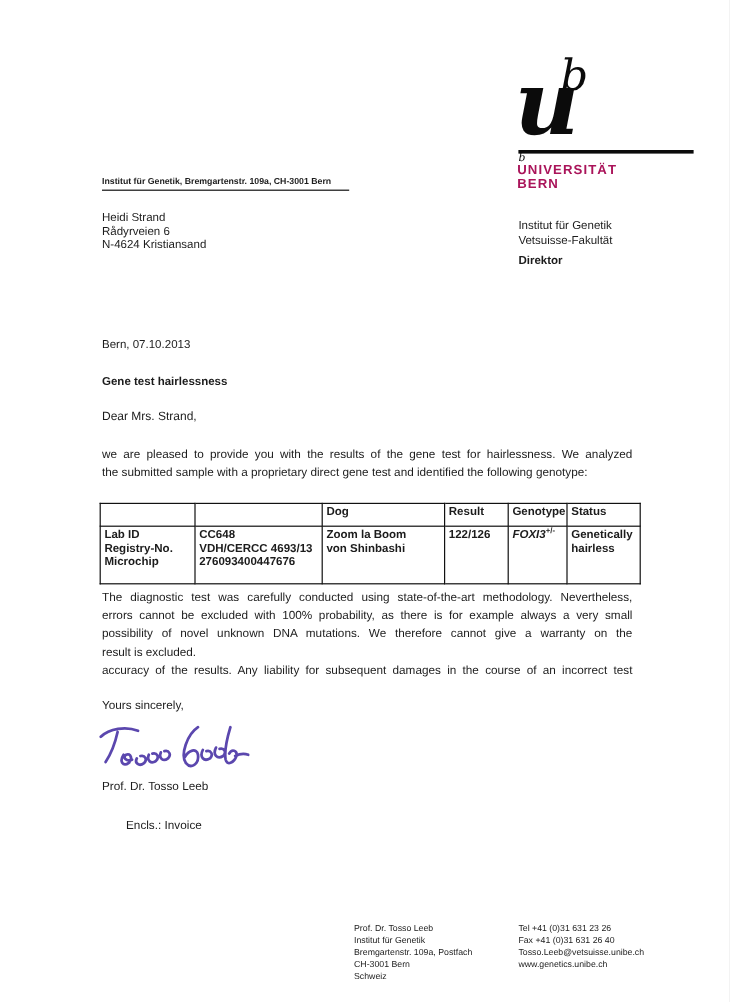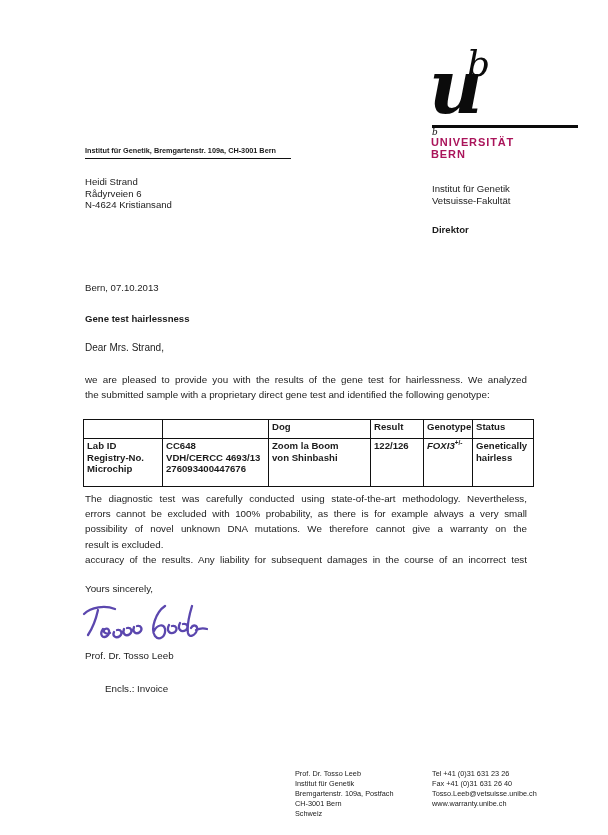--- a/index.html
+++ b/index.html
@@ -11,21 +11,21 @@
   
   .logo-u{left:429px;top:50px;font-family:"DejaVu Serif",serif;font-style:italic;font-weight:bold;font-size:74px;line-height:1;color:#0b0b0b;}
   .logo-b{left:467px;top:46px;font-family:"DejaVu Serif",serif;font-style:italic;font-weight:normal;font-size:36px;line-height:1;color:#0b0b0b;}
   .logo-rule{left:432px;top:125px;width:146px;height:3px;background:#0b0b0b;}
   .logo-small-b{left:432px;top:128px;font-family:"DejaVu Serif",serif;font-style:italic;font-size:9px;line-height:1;color:#0b0b0b;}
   .uni-name{left:431px;top:137px;font-size:11px;font-weight:bold;letter-spacing:0.9px;line-height:11.5px;}
   
   .sender-line{left:85px;top:146px;width:206px;font-size:7.3px;font-weight:bold;padding-bottom:3px;border-bottom:1px solid #111;}
   .recipient{left:85px;top:176px;font-size:9.6px;line-height:11.5px;}
   .inst-right{left:432px;top:183px;font-size:9.6px;line-height:11.5px;}
-  .direktor{left:432px;top:224px;font-size:9.6px;font-weight:bold;}
+  .direktor{left:432px;top:212px;font-size:9.6px;font-weight:bold;}
   
   .date-line{left:85px;top:282px;font-size:9.6px;}
   .subject{left:85px;top:313px;font-size:9.6px;font-weight:bold;}
   .salutation{left:85px;top:342px;font-size:10px;}
   .para{left:85px;top:372px;width:442px;font-size:9.8px;line-height:15.2px;}
   .para2{top:491px;}
   .jline{text-align:justify;text-align-last:justify;}
   .jline.last{text-align-last:left;}
   
   .result-table{left:83px;top:419px;border-collapse:collapse;table-layout:fixed;width:451px;font-size:9.6px;}
@@ -160,16 +160,16 @@
     <div>Prof. Dr. Tosso Leeb</div>
     <div>Institut für Genetik</div>
     <div>Bremgartenstr. 109a, Postfach</div>
     <div>CH-3001 Bern</div>
     <div>Schweiz</div>
   </div>
   <div class="abs footer-col footer-right">
     <div>Tel +41 (0)31 631 23 26</div>
     <div>Fax +41 (0)31 631 26 40</div>
     <div>Tosso.Leeb@vetsuisse.unibe.ch</div>
-    <div>www.warranty.unibe.ch</div>
+    <div>www.genetics.unibe.ch</div>
   </div>
 
 </div>
 
 </body></html>

